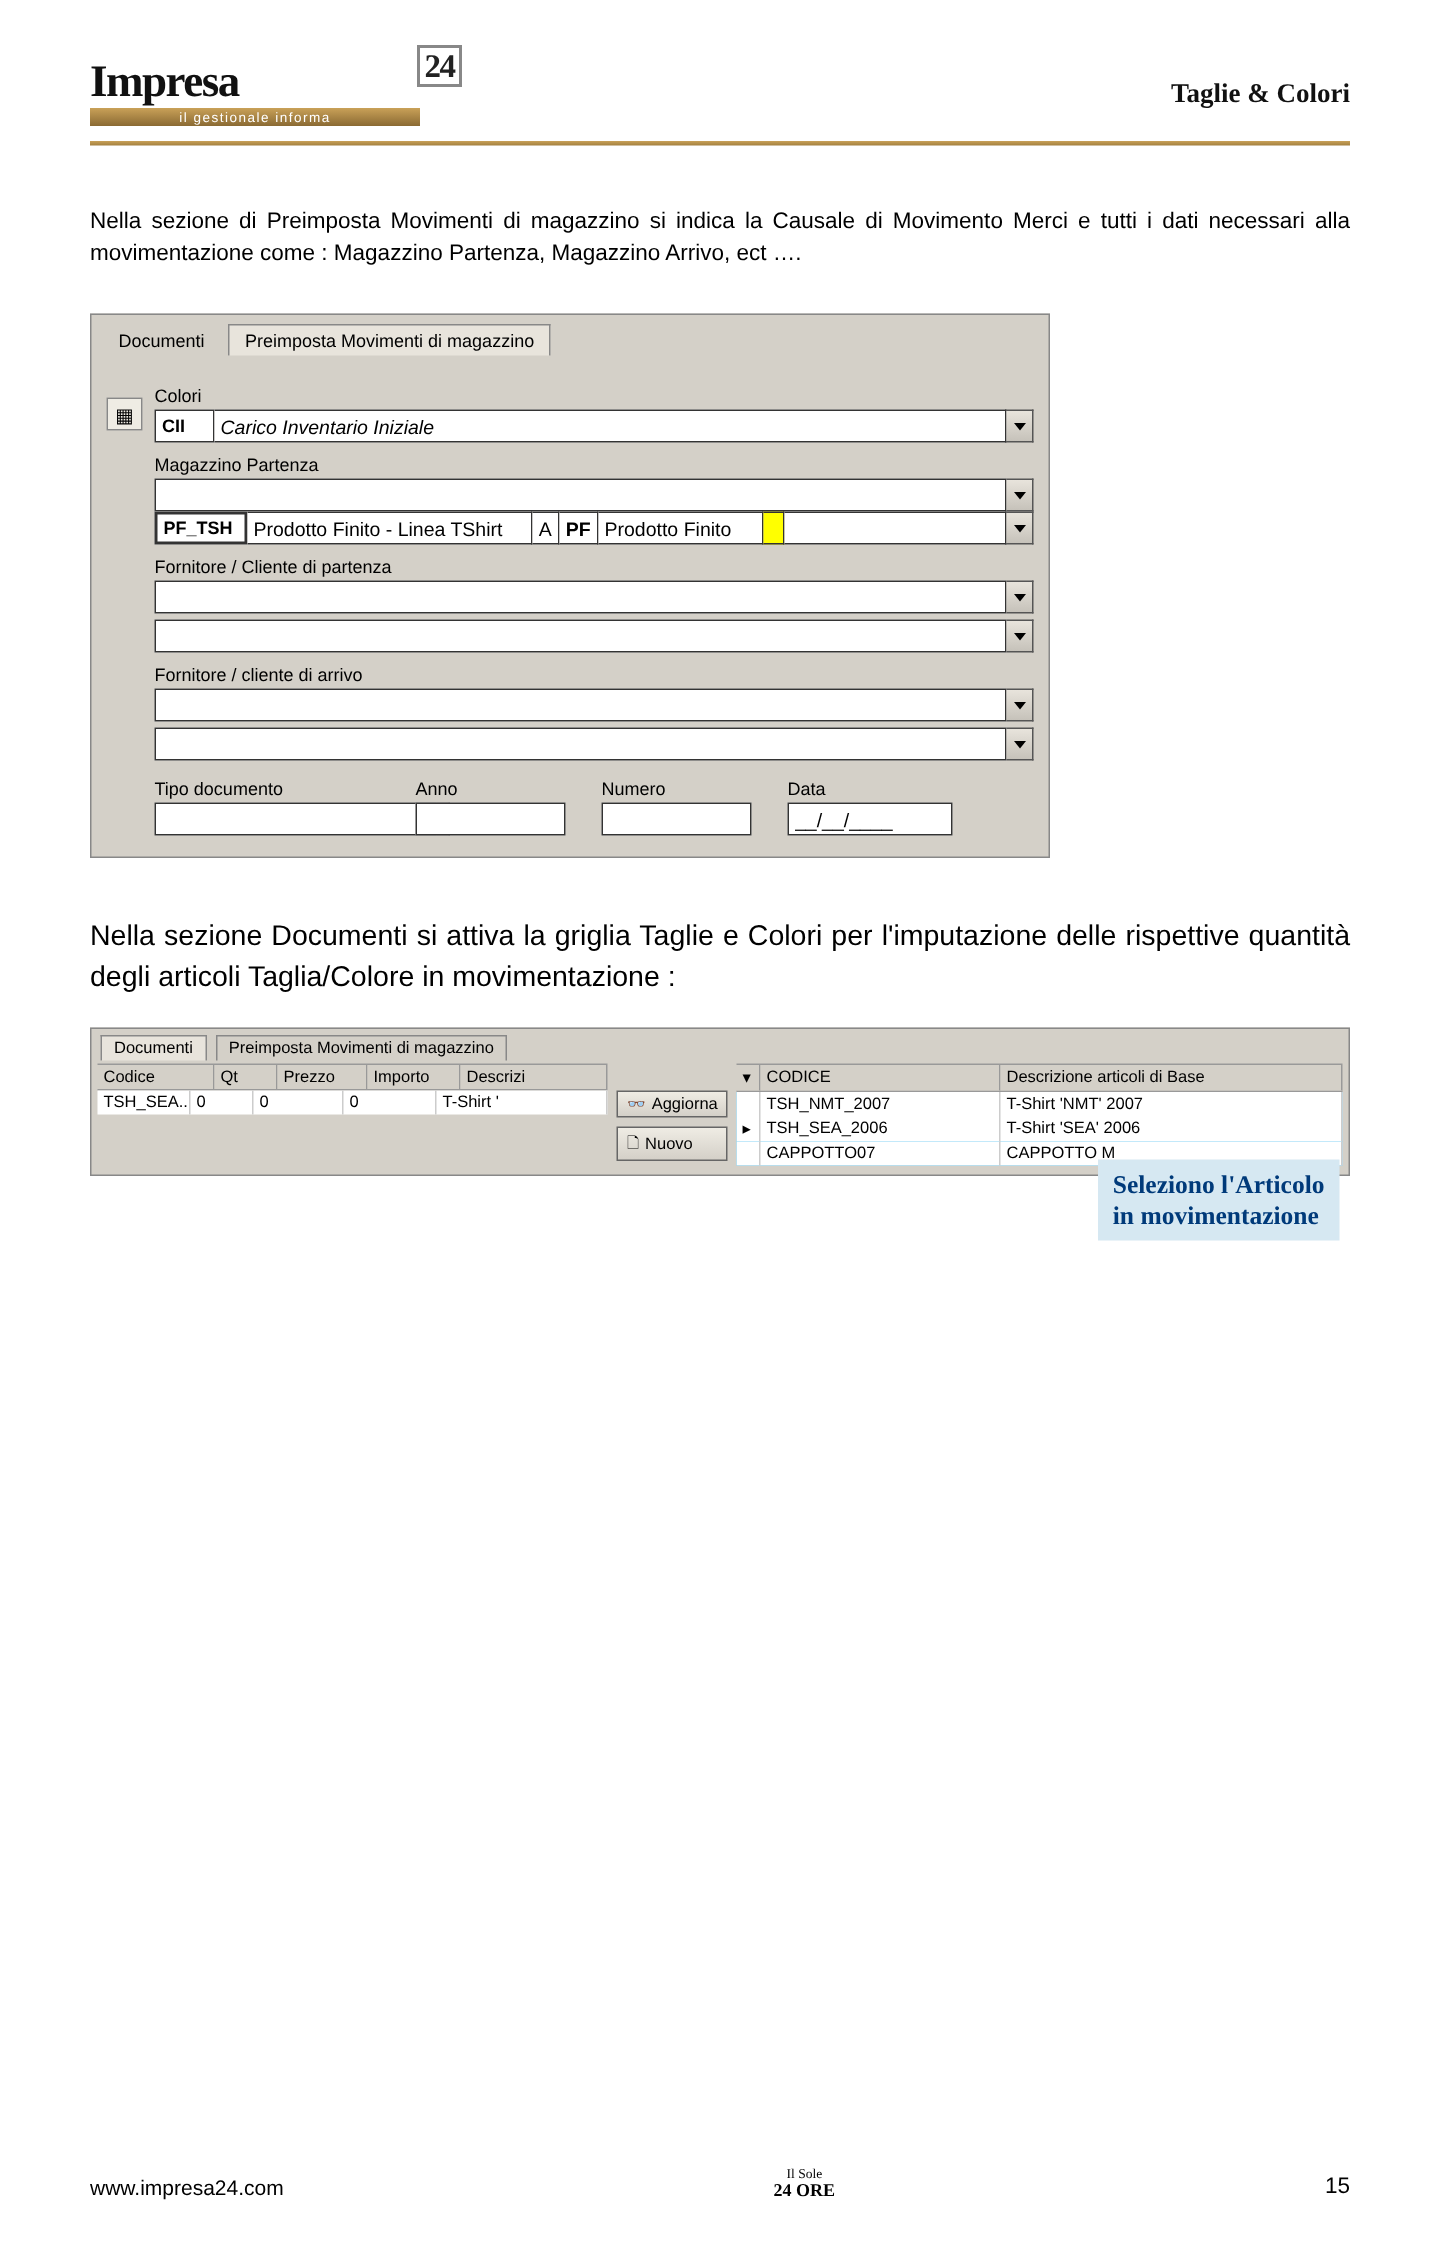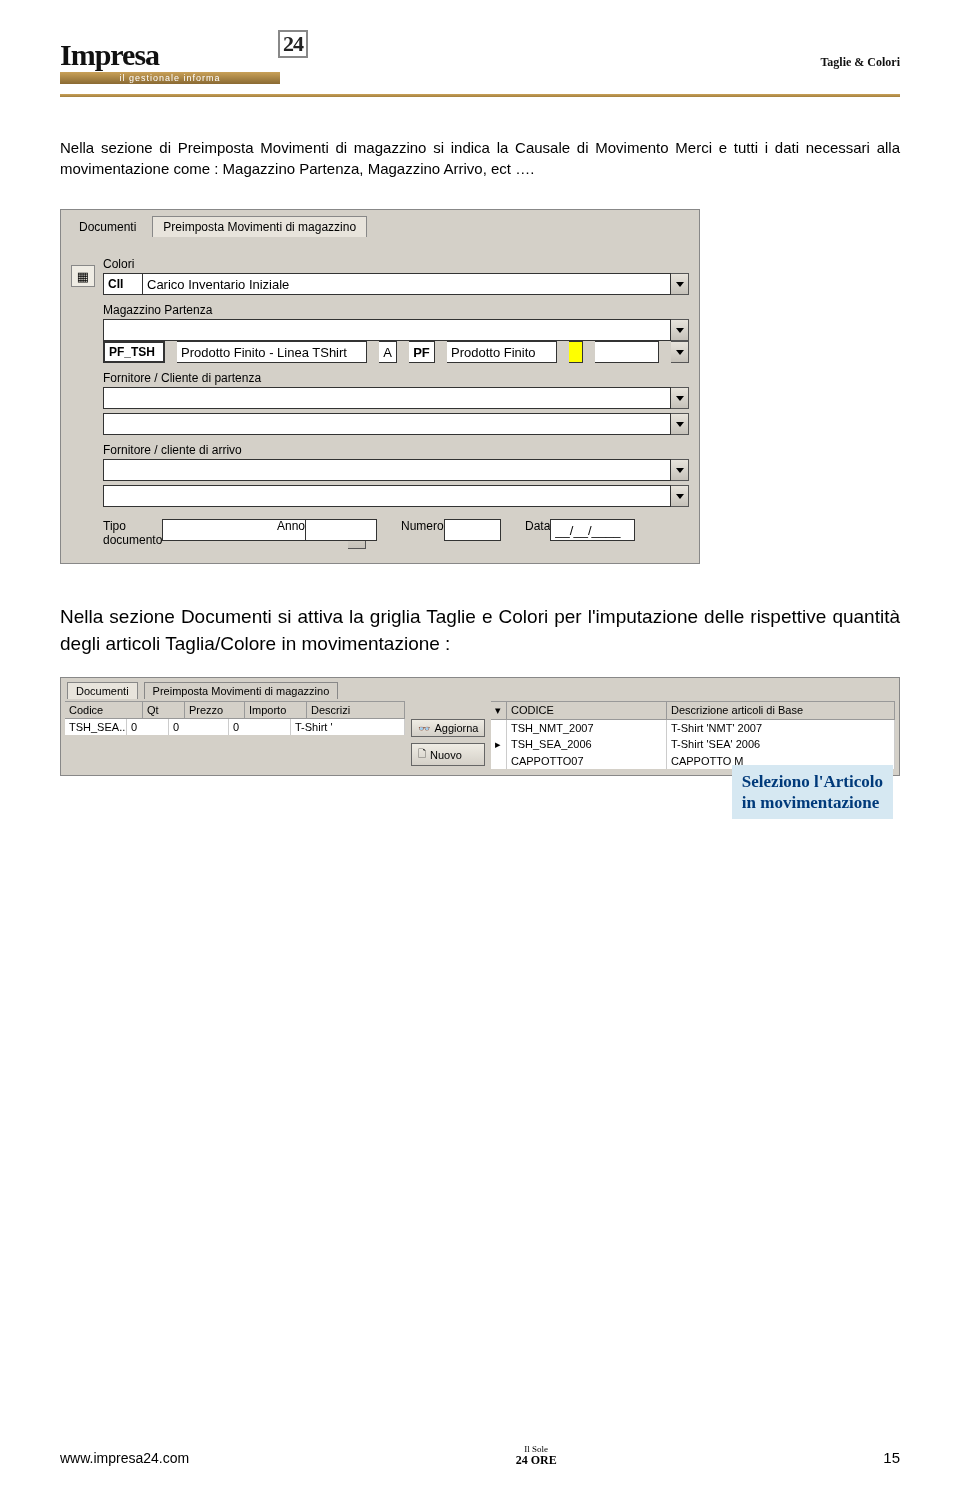--- a/index.html
+++ b/index.html
@@ -6,46 +6,46 @@
   body { font-family: Arial, Helvetica, sans-serif; background: #fff; width: 960px; margin: 0 auto; color: #000; }
   
   .page { padding: 40px 60px 30px 60px; min-height: 1496px; position: relative; }
   
   
   .header { display: flex; justify-content: space-between; align-items: center; margin-bottom: 10px; }
   .logo { width: 220px; }
   .logo-main { font-family: Georgia, 'Times New Roman', serif; font-weight: bold; font-size: 30px; letter-spacing: -1px; color: #111; line-height: 1; position: relative; }
   .logo-24 { position: absolute; right: -28px; top: -10px; font-family: 'Times New Roman', serif; font-weight: bold; font-size: 22px; color: #222; background: #fff; border: 2px solid #888; padding: 1px 3px; line-height: 1; }
   .logo-bar { background: linear-gradient(#c9a158, #8a6a33); color: #fff; font-size: 9px; letter-spacing: 1px; text-align: center; padding: 1px 0; margin-top: 2px; }
-  .section-title { font-family: Georgia, serif; font-weight: bold; font-size: 12px; color: #111; text-align: right; }
+  .section-title { font-family: Georgia, serif; font-weight: bold; font-size: 18px; color: #111; text-align: right; }
   .hr-gold { height: 3px; background: linear-gradient(#c9a158, #a3803f); border: none; margin-bottom: 40px; }
   
   
   .body-text { font-size: 15px; line-height: 1.4; margin-bottom: 30px; text-align: justify; }
   
   
   .winform { background: #d4d0c8; border: 1px solid #888; font-family: Tahoma, Arial, sans-serif; font-size: 13px; color: #000; padding: 6px 10px 14px 10px; width: 640px; margin-left: 0; }
   .tabs-row { display: flex; align-items: flex-end; gap: 8px; margin-bottom: 4px; }
   .tab { background: #d4d0c8; border: 1px solid #888; border-bottom: none; padding: 3px 10px; font-size: 12px; }
   .tab.active { background: #e8e4dc; position: relative; z-index: 2; }
   .tab-label-plain { font-size: 12px; padding: 3px 8px; }
   .form-body { padding-top: 8px; display: flex; gap: 8px; }
   .side-icon { width: 24px; height: 22px; border: 1px solid #888; background: #efece4; margin-top: 16px; display:flex; align-items:center; justify-content:center; font-size: 13px; }
   .fields { flex: 1; }
   .label { font-size: 12px; margin-top: 8px; margin-bottom: 2px; }
   .combo { display: flex; align-items: stretch; }
   .input { background: #fff; border: 1px solid #333; height: 22px; padding: 0 4px; font-size: 13px; font-family: Tahoma, Arial, sans-serif; }
-  .input.full { flex: 1; }
+  .input.full { flex: 1; font-style: italic; }
   .dd-btn { width: 18px; border: 1px solid #555; border-left: none; background: linear-gradient(#e8e4dc, #c6c2ba); display: flex; align-items: center; justify-content: center; }
   .caret-down::after { content: ""; width: 0; height: 0; border-left: 4px solid transparent; border-right: 4px solid transparent; border-top: 5px solid #000; }
   .bold-code { font-weight: bold; font-size: 12px; padding-right: 3px; }
-  .arrivo-row { display: flex; gap: 12px; }
+  .arrivo-row { display: flex; gap: 0; }
   .highlight-cell { background: #ffff00; width: 14px; }
   .bottom-row { display: flex; gap: 24px; margin-top: 12px; }
-  .bottom-col { display: flex; }
+  .bottom-col { display: flex; flex-direction: column; }
   .bottom-col .label { margin-top: 0; }
   .bottom-col .combo { }
   
   .body-text2 { font-size: 19px; line-height: 1.4; margin: 40px 0 20px 0; text-align: justify; }
   
   
   .winform2 { background: #d4d0c8; border: 1px solid #888; font-family: Tahoma, Arial, sans-serif; font-size: 11px; color: #000; width: 840px; position: relative; padding: 4px 4px 6px 4px; }
   .tabs2 { display: flex; gap: 6px; padding-left: 2px; margin-bottom: 2px; align-items: flex-end;}
   .tab2 { border: 1px solid #888; border-bottom: none; padding: 2px 8px; font-size: 11px; background: #d4d0c8;}
   .tab2.active { background: #e8e4dc;}

